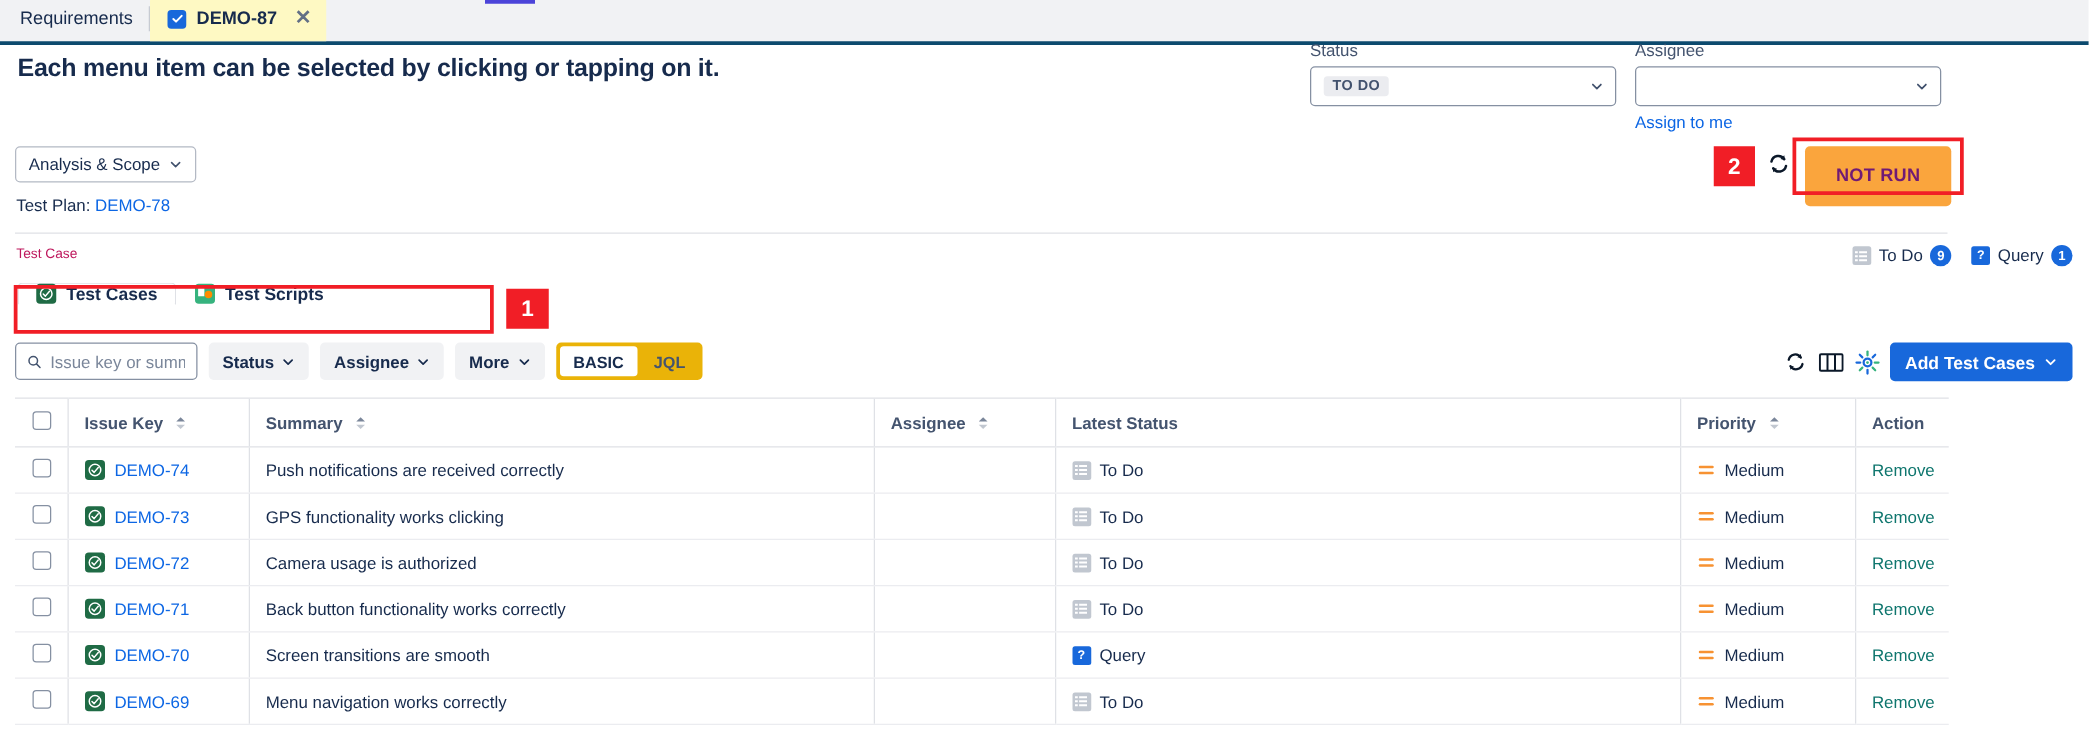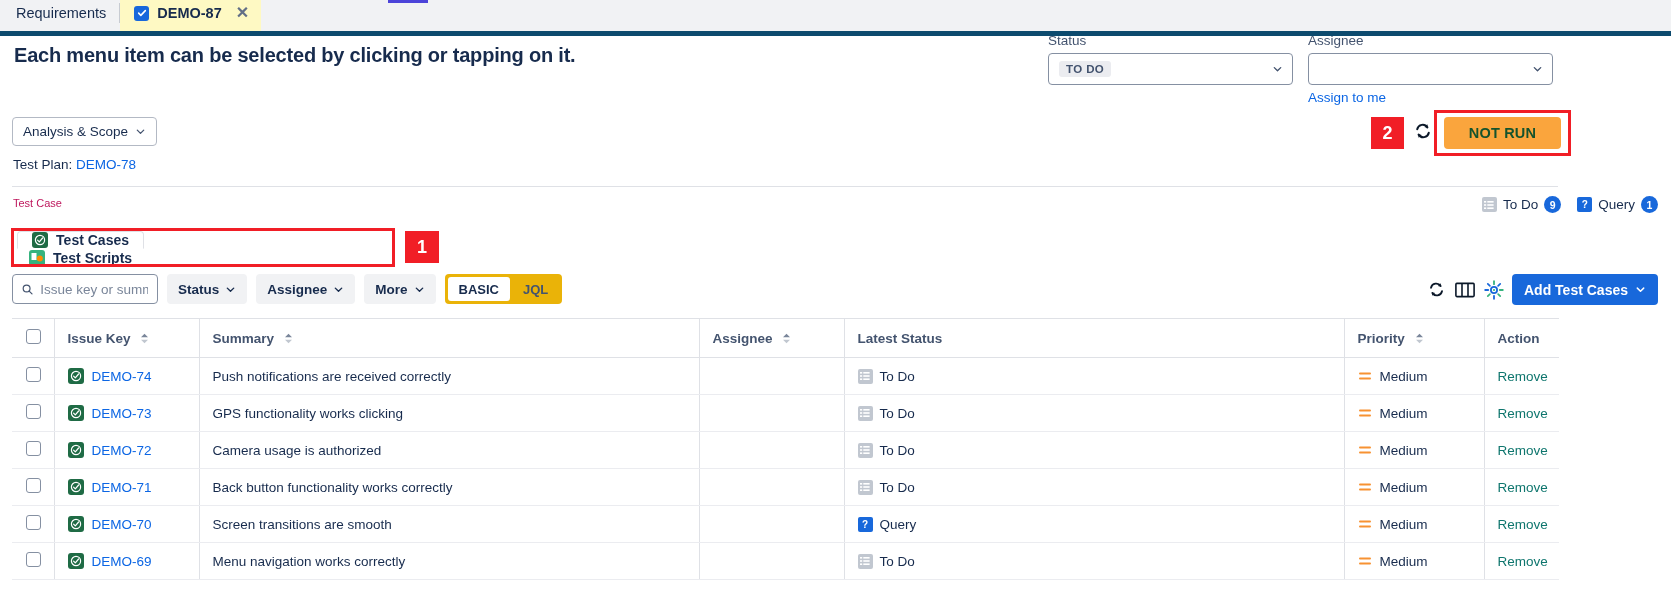--- a/index.html
+++ b/index.html
@@ -9,21 +9,21 @@
     font-family:"Liberation Sans", sans-serif;
     color:#172B4D;
     overflow:hidden;
   }
   .page{ position:relative; width:1671px; height:601px; }
 
   
   .tabbar{
     position:absolute; top:0; left:0; width:1671px; height:36px;
     background:#F1F2F4;
-    border-bottom:5px solid #0c4a6e;
+    border-bottom:3px solid #0c4a6e;
     display:flex; align-items:flex-end;
   }
   .tabbar .t{
     height:36px; display:flex; align-items:center; gap:8px;
     padding:0 18px; font-size:14.5px; color:#172B4D;
     position:relative; white-space:nowrap;
   }
   .tabbar .t.plain{ padding-left:16px; padding-right:14px; }
   .tabbar .t.plain:after{
     content:""; position:absolute; right:0; top:8px; bottom:8px;
@@ -95,22 +95,22 @@
   }
   .hlbox{
     position:absolute; border:3px solid #F11E26; pointer-events:none;
   }
 
   .refresh2{
     position:absolute; left:1413px; top:121px; width:20px; height:20px;
   }
   .notrun{
     position:absolute; left:1444px; top:117px;
-    width:117px; height:32px; background:#FAA53D;
-    border-radius:4px; color:#14532d; font-weight:700;
+    width:117px; height:48px; background:#FAA53D;
+    border-radius:4px; color:#701a75; font-weight:700;
     font-size:14.5px; letter-spacing:.2px;
     display:flex; align-items:center; justify-content:center; cursor:pointer;
   }
 
   
   .divider{
     position:absolute; left:12px; width:1546px; height:1px; background:#DFE1E6;
   }
   .tclabel{
     position:absolute; left:13px; top:197px; font-size:11px; color:#be185d;
@@ -131,22 +131,22 @@
     display:inline-flex;align-items:center;justify-content:center;flex:0 0 auto;
   }
   .cnt{
     min-width:17px;height:17px;border-radius:9px;background:#1868DB;
     color:#fff;font-size:10.5px;font-weight:700;
     display:inline-flex;align-items:center;justify-content:center;padding:0 5px;
   }
 
   
   .subtabs{
-    position:absolute; left:14px; top:231px;
-    display:flex; align-items:center; height:30px;flex-direction:column;
+    position:absolute; left:14px; top:214px;
+    display:flex; align-items:flex-end; height:30px;
   }
   .subtab{
     display:flex; align-items:center; gap:8px;
     padding:0 14px; font-size:14px; font-weight:700; color:#172B4D;
     cursor:pointer; background:transparent;
     border:1px solid transparent; border-radius:4px 4px 0 0;
   }
   .subtab.sel{ background:#fff; border-color:#DFE1E6; border-bottom-color:#fff; }
   .ic-case{
     width:16px;height:16px;border-radius:3px;background:#1F6B45;

